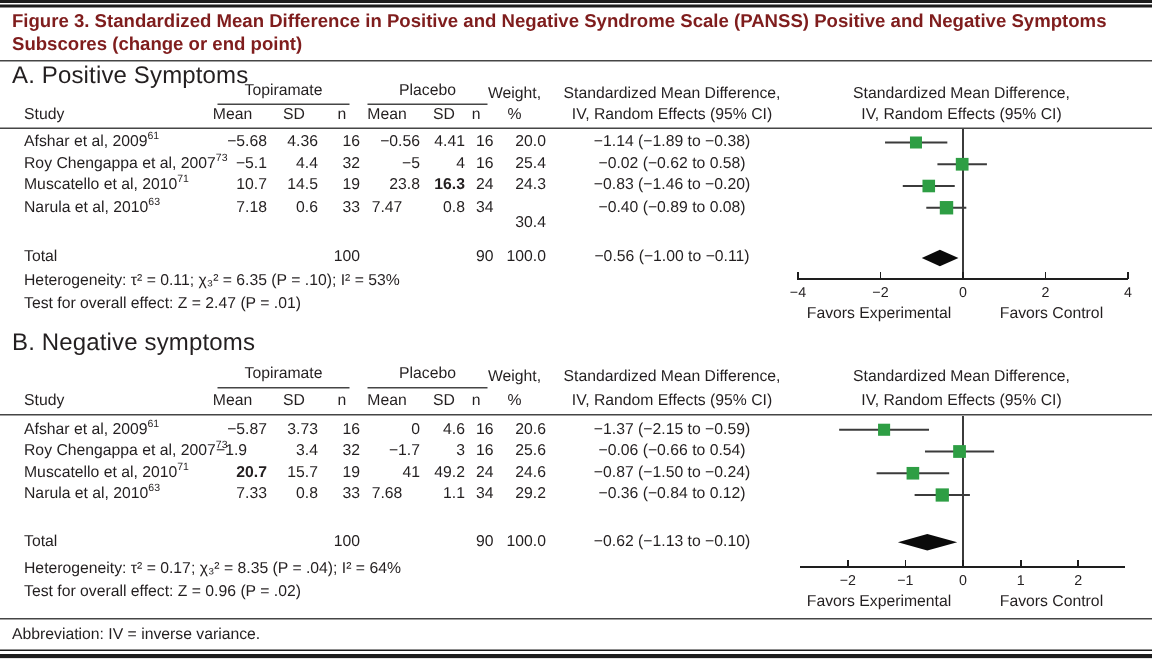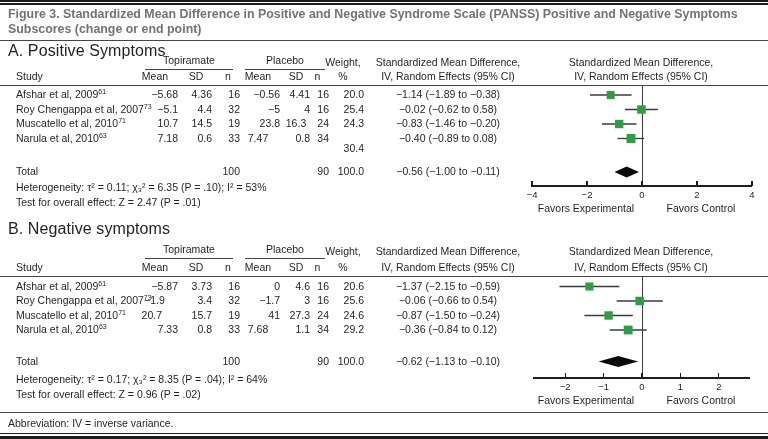--- a/index.html
+++ b/index.html
@@ -8,21 +8,21 @@
     width:768px; height:439px;
     font-family:"Liberation Sans","DejaVu Sans",sans-serif;
     color:#231f20;
   }
   #fig { position:relative; width:768px; height:439px; background:#fff; overflow:hidden; }
   .bar-top { position:absolute; left:0; top:0; width:768px; height:5px;
              border-top:2px solid #1c1c1c; border-bottom:2px solid #1c1c1c; }
   .bar-bottom { position:absolute; left:0; top:433px; width:768px; height:6px;
              border-top:1px solid #1c1c1c; border-bottom:3px solid #1c1c1c; }
   #title { position:absolute; left:8px; top:7px; width:750px;
-           font-size:12.4px; font-weight:bold; line-height:15px; color:#737373; }
+           font-size:12.4px; font-weight:bold; line-height:15px; color:#7f1d1d; }
   .rule { position:absolute; height:0; border-top:1px solid #454545; }
   #title-rule { left:0; top:40px; width:768px; }
   #footer-rule { left:0; top:412px; width:768px; }
   #footer { position:absolute; left:8px; top:417px; font-size:10.5px; }
   .panel { position:absolute; left:0; top:0; width:768px; height:439px; }
   .abs { position:absolute; white-space:nowrap; font-size:10.5px; line-height:13px; }
   .heading { font-size:16px; letter-spacing:0.1px; }
   .ul { border-bottom:1px solid #454545; padding-bottom:2px; text-align:center; }
   .ctr { text-align:center; }
   .row { position:absolute; left:0; width:768px; height:14px; }
@@ -80,21 +80,21 @@
         <div class="abs" style="left: 306px; width: 23px; text-align: right;">16</div>
         <div class="abs" style="left: 322px; width: 42px; text-align: right;">25.4</div>
         <div class="abs" style="left: 380px; width: 136px; text-align: center;">−0.02 (−0.62 to 0.58)</div>
       </div>
       <div class="row" style="top: 117px;">
         <div class="abs" style="left: 16px; width: 260px; text-align: left;">Muscatello et al, 2010<sup>71</sup></div>
         <div class="abs" style="left: 132px; width: 46px; text-align: right;">10.7</div>
         <div class="abs" style="left: 180px; width: 32px; text-align: right;">14.5</div>
         <div class="abs" style="left: 216px; width: 24px; text-align: right;">19</div>
         <div class="abs" style="left: 236px; width: 44px; text-align: right;">23.8</div>
-        <div class="abs" style="left: 282px; width: 28px; text-align: center;">16.3</div>
+        <div class="abs" style="left: 282px; width: 28px; text-align: right; font-weight: bold;">16.3</div>
         <div class="abs" style="left: 306px; width: 23px; text-align: right;">24</div>
         <div class="abs" style="left: 322px; width: 42px; text-align: right;">24.3</div>
         <div class="abs" style="left: 380px; width: 136px; text-align: center;">−0.83 (−1.46 to −0.20)</div>
       </div>
       <div class="row" style="top: 131.5px;">
         <div class="abs" style="left: 16px; width: 260px; text-align: left;">Narula et al, 2010<sup>63</sup></div>
         <div class="abs" style="left: 132px; width: 46px; text-align: right;">7.18</div>
         <div class="abs" style="left: 180px; width: 32px; text-align: right;">0.6</div>
         <div class="abs" style="left: 216px; width: 24px; text-align: right;">33</div>
         <div class="abs" style="left: 236px; width: 44px; text-align: center;">7.47</div>
@@ -148,25 +148,25 @@
         <div class="abs" style="left: 180px; width: 32px; text-align: right;">3.4</div>
         <div class="abs" style="left: 216px; width: 24px; text-align: right;">32</div>
         <div class="abs" style="left: 236px; width: 44px; text-align: right;">−1.7</div>
         <div class="abs" style="left: 282px; width: 28px; text-align: right;">3</div>
         <div class="abs" style="left: 306px; width: 23px; text-align: right;">16</div>
         <div class="abs" style="left: 322px; width: 42px; text-align: right;">25.6</div>
         <div class="abs" style="left: 380px; width: 136px; text-align: center;">−0.06 (−0.66 to 0.54)</div>
       </div>
       <div class="row" style="top: 308.5px;">
         <div class="abs" style="left: 16px; width: 260px; text-align: left;">Muscatello et al, 2010<sup>71</sup></div>
-        <div class="abs" style="left: 116px; width: 46px; text-align: right;">20.7</div>
+        <div class="abs" style="left: 132px; width: 46px; text-align: right; font-weight: bold;">20.7</div>
         <div class="abs" style="left: 180px; width: 32px; text-align: right;">15.7</div>
         <div class="abs" style="left: 216px; width: 24px; text-align: right;">19</div>
         <div class="abs" style="left: 236px; width: 44px; text-align: right;">41</div>
-        <div class="abs" style="left: 282px; width: 28px; text-align: right;">27.3</div>
+        <div class="abs" style="left: 282px; width: 28px; text-align: right;">49.2</div>
         <div class="abs" style="left: 306px; width: 23px; text-align: right;">24</div>
         <div class="abs" style="left: 322px; width: 42px; text-align: right;">24.6</div>
         <div class="abs" style="left: 380px; width: 136px; text-align: center;">−0.87 (−1.50 to −0.24)</div>
       </div>
       <div class="row" style="top: 323px;">
         <div class="abs" style="left: 16px; width: 260px; text-align: left;">Narula et al, 2010<sup>63</sup></div>
         <div class="abs" style="left: 132px; width: 46px; text-align: right;">7.33</div>
         <div class="abs" style="left: 180px; width: 32px; text-align: right;">0.8</div>
         <div class="abs" style="left: 216px; width: 24px; text-align: right;">33</div>
         <div class="abs" style="left: 236px; width: 44px; text-align: center;">7.68</div>

